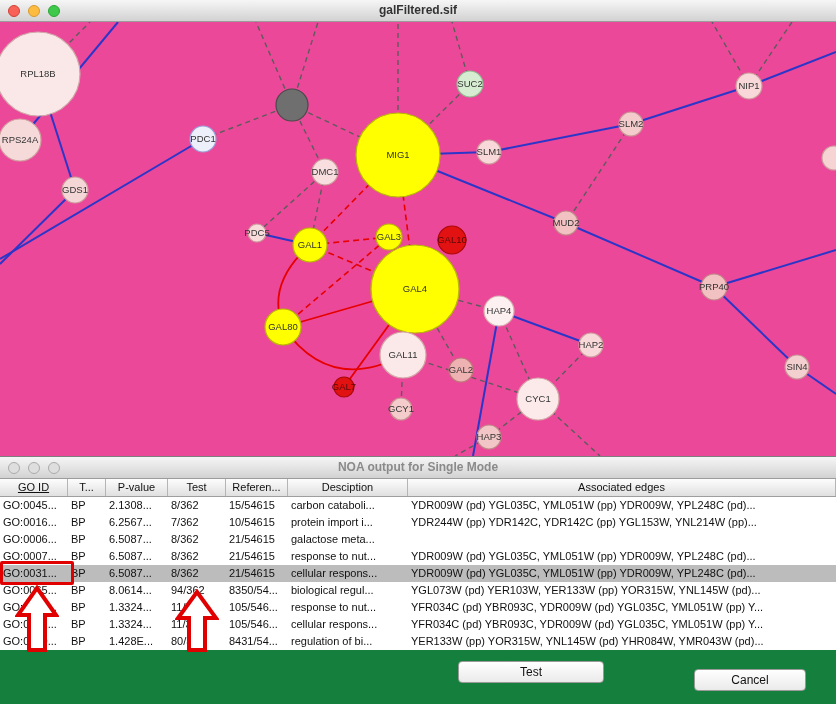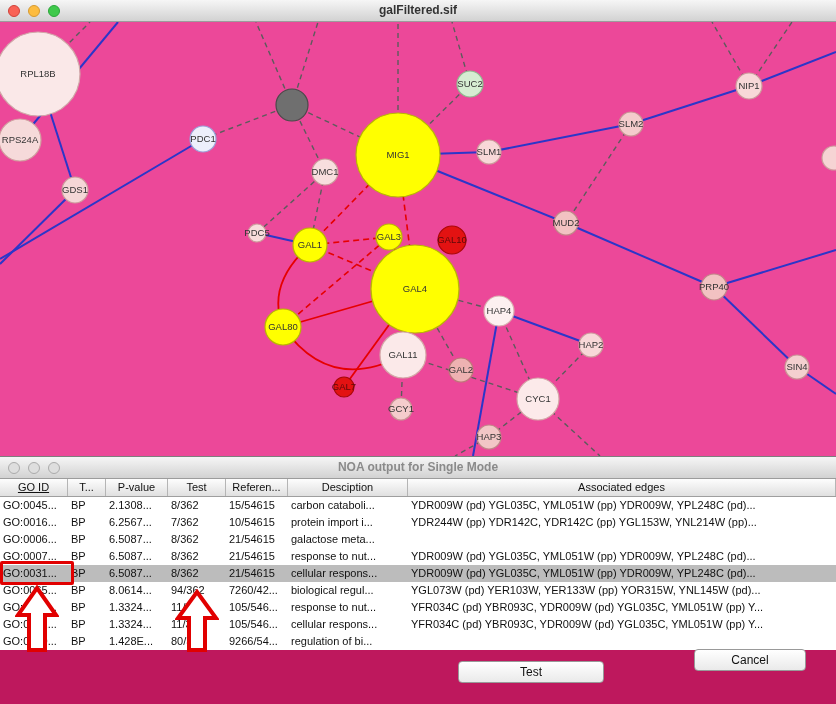--- a/index.html
+++ b/index.html
@@ -23,30 +23,30 @@
   .canvas svg{position:absolute;left:0;top:0}
   .edge{fill:none}
   .edge.blue{stroke:#2b36c9;stroke-width:2}
   .edge.dashed{stroke:#5c5c5c;stroke-width:1.4;stroke-dasharray:5 4}
   .edge.red{stroke:#e60000;stroke-width:1.8}
   .edge.red-dashed{stroke:#e60000;stroke-width:1.6;stroke-dasharray:6 4}
   .canvas circle{stroke-width:1.2}
   .node-label{font-family:"Liberation Sans",sans-serif;font-size:9.5px;fill:#333;text-anchor:middle}
 
   
-  .noa-window{position:relative;width:836px;height:248px;background:#be185d;border-top:1px solid #7e7e7e}
+  .noa-window{position:relative;width:836px;height:248px;background:#15803d;border-top:1px solid #7e7e7e}
   .noa-header{display:flex;height:18px;background:linear-gradient(#fdfdfd,#e0e0e0);border-bottom:1px solid #9e9e9e}
   .th{font-size:11px;color:#111;text-align:center;line-height:17px;border-right:1px solid #b5b5b5;overflow:hidden;white-space:nowrap;flex:none}
   .noa-body{background:#fff}
   .tr{display:flex;height:17px}
   .tr.selected{background:#bcbcbc}
   .td{font-size:11px;color:#111;line-height:17px;padding:0 3px;overflow:hidden;white-space:nowrap;flex:none}
   .btn{position:absolute;height:22px;border:1px solid #999;border-radius:4px;background:linear-gradient(#ffffff,#eaeaea);font-size:12px;font-family:inherit;color:#111;cursor:default}
   #save-btn{left:458px;top:204px;width:146px}
-  #cancel-btn{left:694px;top:192px;width:112px}
+  #cancel-btn{left:694px;top:212px;width:112px}
 
   
   .annot-box{position:absolute;left:0;top:561px;width:74px;height:24px;border:3px solid #e10000;border-radius:2px;z-index:10;pointer-events:none}
   .annot-arrow{position:absolute;z-index:10;pointer-events:none}
 </style>
 </head>
 <body>
 
 <div class="page">
 
@@ -290,21 +290,21 @@
           <div class="td" style="width: 58px;">8/362</div>
           <div class="td" style="width: 62px;">21/54615</div>
           <div class="td" style="width: 120px;">cellular respons...</div>
           <div class="td" style="width: 428px;">YDR009W (pd) YGL035C, YML051W (pp) YDR009W, YPL248C (pd)...</div>
         </div>
         <div class="tr">
           <div class="td" style="width: 68px;">GO:0065...</div>
           <div class="td" style="width: 38px;">BP</div>
           <div class="td" style="width: 62px;">8.0614...</div>
           <div class="td" style="width: 58px;">94/362</div>
-          <div class="td" style="width: 62px;">7260/42...</div>
+          <div class="td" style="width: 62px;">8350/54...</div>
           <div class="td" style="width: 120px;">biological regul...</div>
           <div class="td" style="width: 428px;">YGL073W (pd) YER103W, YER133W (pp) YOR315W, YNL145W (pd)...</div>
         </div>
         <div class="tr">
           <div class="td" style="width: 68px;">GO:0006...</div>
           <div class="td" style="width: 38px;">BP</div>
           <div class="td" style="width: 62px;">1.3324...</div>
           <div class="td" style="width: 58px;">11/362</div>
           <div class="td" style="width: 62px;">105/546...</div>
           <div class="td" style="width: 120px;">response to nut...</div>
@@ -317,22 +317,23 @@
           <div class="td" style="width: 58px;">11/362</div>
           <div class="td" style="width: 62px;">105/546...</div>
           <div class="td" style="width: 120px;">cellular respons...</div>
           <div class="td" style="width: 428px;">YFR034C (pd) YBR093C, YDR009W (pd) YGL035C, YML051W (pp) Y...</div>
         </div>
         <div class="tr">
           <div class="td" style="width: 68px;">GO:0050...</div>
           <div class="td" style="width: 38px;">BP</div>
           <div class="td" style="width: 62px;">1.428E...</div>
           <div class="td" style="width: 58px;">80/362</div>
-          <div class="td" style="width: 62px;">9266/54...</div>
+          <div class="td" style="width: 62px;">8431/54...</div>
           <div class="td" style="width: 120px;">regulation of bi...</div>
+          <div class="td" style="width: 428px;">YER133W (pp) YOR315W, YNL145W (pd) YHR084W, YMR043W (pd)...</div>
         </div>
       </div>
     <button class="btn" id="save-btn">Test</button>
     <button class="btn" id="cancel-btn">Cancel</button>
   </section>
 
   <div class="annot-box"></div>
   <svg class="annot-arrow" style="left:15px;top:585px" width="44" height="68">
     <polygon points="22,3 41,30 30,30 30,65 14,65 14,30 3,30" fill="#ffffff" stroke="#e10000" stroke-width="4" stroke-linejoin="miter"></polygon>
   </svg>

